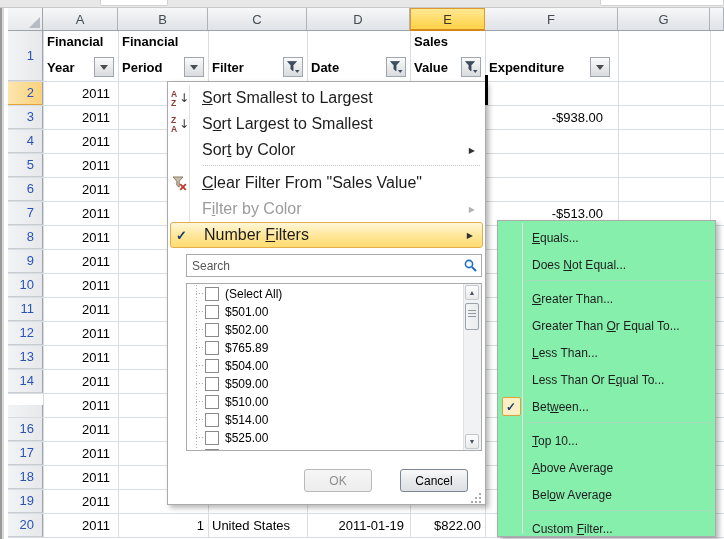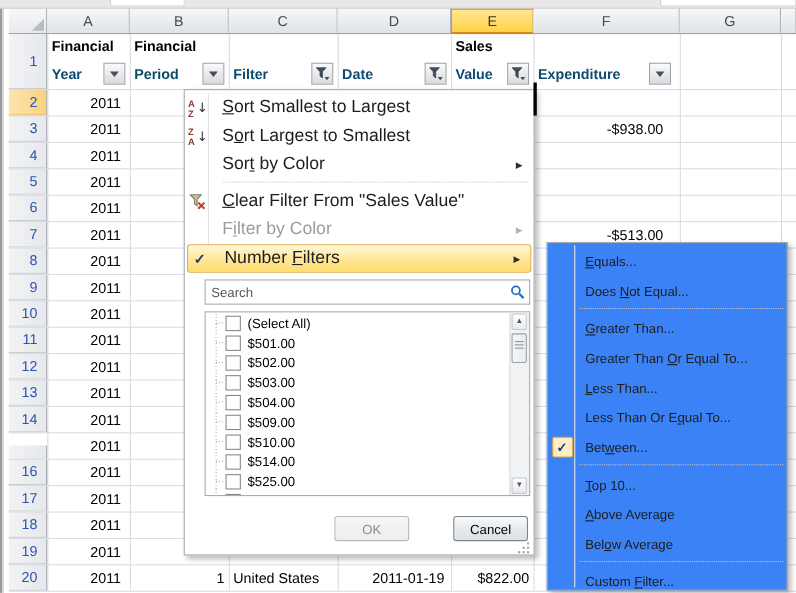--- a/index.html
+++ b/index.html
@@ -26,21 +26,21 @@
     padding-right:8px;box-sizing:border-box;font-size:13px;color:#2A54B4;
     background:linear-gradient(to right,#F2F3F5,#E6E8EB);
     border-right:1px solid #9CA3AB;border-bottom:1px solid #C9CDD2;}
   .rowhead.sel{background:linear-gradient(to right,#FDE5AE,#F9D27C);border-bottom:1px solid #E3A43C;}
 
   .vgl{position:absolute;top:31px;height:506px;width:1px;background:#D8DDE3;}
   .hgl{position:absolute;left:8px;width:716px;height:1px;background:#D8DDE3;}
 
   .h1cell{position:absolute;top:31px;height:50px;box-sizing:border-box;}
   .h1cell .l1{position:absolute;left:4px;top:3px;font-weight:bold;font-size:13px;color:#000;white-space:nowrap;}
-  .h1cell .l2{position:absolute;left:4px;bottom:6px;font-weight:bold;font-size:13px;color:#0c4a6e;white-space:nowrap;}
+  .h1cell .l2{position:absolute;left:4px;bottom:6px;font-weight:bold;font-size:13px;color:#000000;white-space:nowrap;}
   .fbtn{position:absolute;bottom:4px;width:20px;height:20px;box-sizing:border-box;border:1px solid #9FA6AE;
     background:linear-gradient(#FBFBFB,#E8EAEC 50%,#D9DBDE);display:flex;align-items:center;justify-content:center;}
   .fbtn .tri{width:0;height:0;border:4px solid transparent;border-top:5px solid #4A4D52;margin-top:5px;}
 
   .cell{position:absolute;font-size:13px;color:#000;display:flex;align-items:center;white-space:nowrap;box-sizing:border-box;}
   .cell.r{justify-content:flex-end;}
 
   #activeCellBar{position:absolute;left:485px;top:75px;width:3px;height:30px;background:#000;z-index:15;}
 
   
@@ -85,26 +85,26 @@
   .sb .up{top:1px;}
   .sb .dn{bottom:1px;}
   .sb .thumb{position:absolute;left:1px;top:19px;width:14px;height:27px;box-sizing:border-box;
     background:linear-gradient(to right,#F4F5F6,#E9EBED);border:1px solid #9AA2AB;border-radius:2px;}
   .sb .thumb::after{content:"";display:block;margin:9px auto 0;width:8px;height:1px;background:#8F97A0;
     box-shadow:0 3px #8F97A0,0 -3px #8F97A0;}
 
   .btn{position:absolute;width:68px;height:23px;border-radius:3px;font-size:12px;display:flex;align-items:center;
     justify-content:center;font-family:inherit;box-sizing:border-box;}
   #okBtn{left:136px;top:387px;color:#8C8C8C;border:1px solid #B9B9B9;background:linear-gradient(#F6F6F6,#EDEDEE);}
-  #cancelBtn{left:244px;top:387px;color:#000;border:1px solid #7A8591;background:linear-gradient(#F9F9F9,#E9EBED 45%,#DDE0E4);}
+  #cancelBtn{left:232px;top:387px;color:#000;border:1px solid #7A8591;background:linear-gradient(#F9F9F9,#E9EBED 45%,#DDE0E4);}
   .grip{position:absolute;right:4px;bottom:9px;width:2px;height:2px;background:#A8A8A8;
     box-shadow:-4px 4px #A8A8A8,0 4px #A8A8A8,-8px 8px #A8A8A8,-4px 8px #A8A8A8,0 8px #A8A8A8;}
 
   
-  #submenu{position:absolute;left:497px;top:220px;width:219px;height:317px;background:#3b82f6;
+  #submenu{position:absolute;left:497px;top:220px;width:219px;height:317px;background:#86efac;
     border:1px solid #ABABAB;box-shadow:3px 3px 5px rgba(0,0,0,.28);z-index:20;box-sizing:border-box;}
   #subItems{position:absolute;left:1px;right:1px;top:3px;}
   #submenu .gline2{position:absolute;left:24px;top:2px;bottom:2px;width:1px;background:#E2E2E2;}
   .smi{display:flex;align-items:center;height:27px;position:relative;padding-right:5px;}
   .smi .gut{width:24px;flex:none;display:flex;align-items:center;justify-content:center;height:100%;}
   .smi .lbl{flex:1;padding-left:9px;font-size:12px;color:#1D1D1D;white-space:nowrap;}
   .ssep{height:4px;border-top:1px dotted #C6C6C6;margin:2px 2px 0 28px;}
   .bchk{width:19px;height:19px;box-sizing:border-box;border:1px solid #DFA040;border-radius:2px;background:#FCEEC5;
     display:flex;align-items:center;justify-content:center;font-size:12px;font-weight:bold;color:#1B3C6E;}
 </style>
@@ -333,21 +333,21 @@
             <span class="lvl">$501.00</span>
           </div>
           <div class="lv">
             <div class="tree"></div>
             <div class="cbx"></div>
             <span class="lvl">$502.00</span>
           </div>
           <div class="lv">
             <div class="tree"></div>
             <div class="cbx"></div>
-            <span class="lvl">$503.00</span>
+            <span class="lvl">$765.89</span>
           </div>
           <div class="lv">
             <div class="tree"></div>
             <div class="cbx"></div>
             <span class="lvl">$504.00</span>
           </div>
           <div class="lv">
             <div class="tree"></div>
             <div class="cbx"></div>
             <span class="lvl">$509.00</span>

